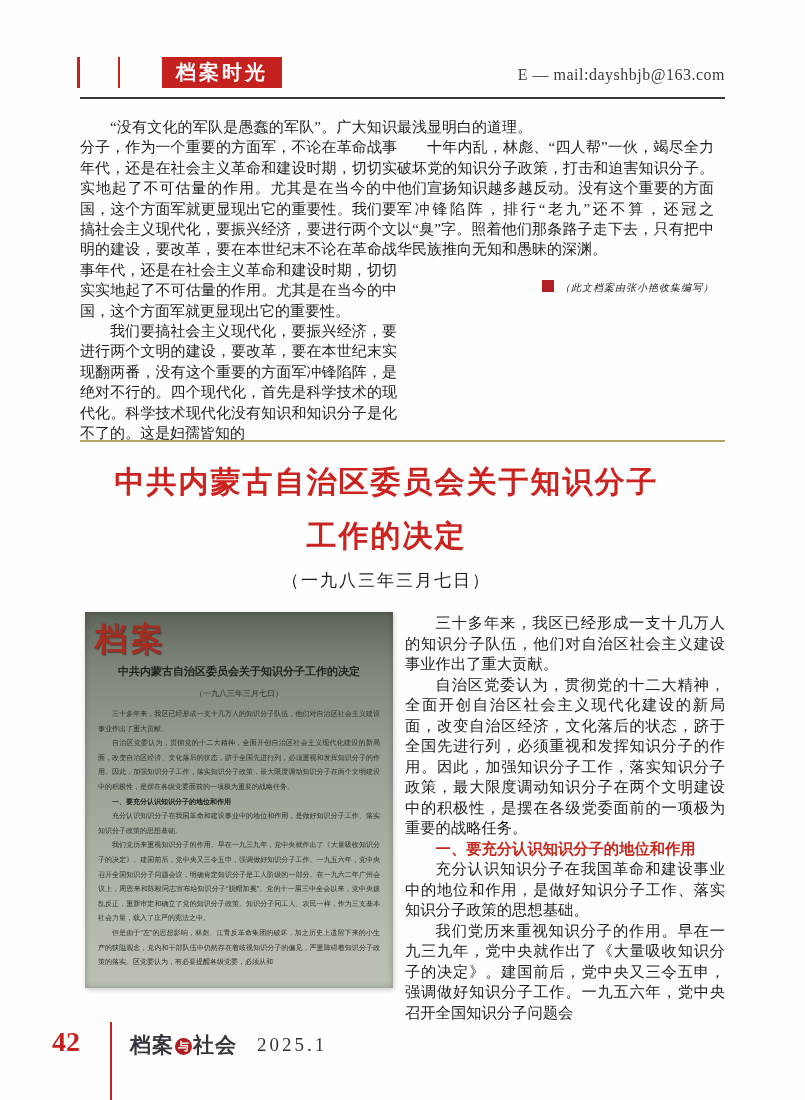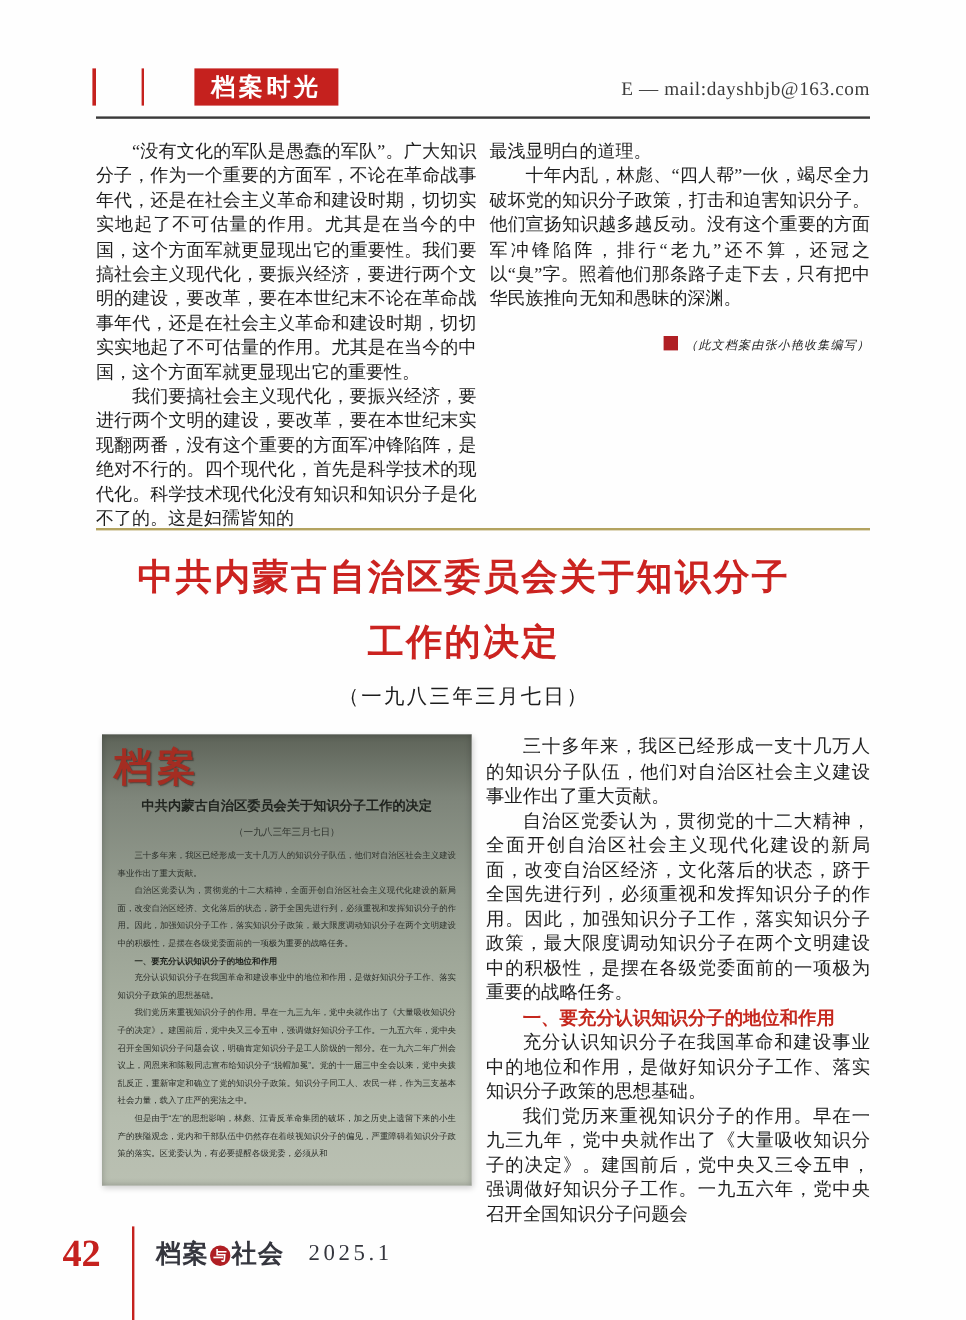--- a/index.html
+++ b/index.html
@@ -19,21 +19,21 @@
     font-weight:bold;font-size:20px;letter-spacing:3px;
     display:flex;align-items:center;padding:0 14px;
   }
   .hdr-email{
     position:absolute;right:80px;top:66px;font-size:16px;color:#3b3b3b;
     font-family:Liberation Serif, serif;letter-spacing:0.5px;
   }
   .hdr-rule{position:absolute;left:80px;top:97px;width:645px;height:2px;background:#3a3a3a;}
 
   
-  .intro{position:absolute;left:80px;top:117px;width:645px;display:flex;gap:11px;}
+  .intro{position:absolute;left:80px;top:117px;width:645px;display:flex;}
   .intro .col{width:317px;}
   .intro p{
     margin:0;font-size:15px;line-height:20.4px;text-align:justify;
     color:#1e1e1e;
   }
   .indent{text-indent:2em;}
   .credit-line{
     margin-top:20px;text-align:right;font-size:10px;color:#222;
     font-style:italic;letter-spacing:1px;
   }
@@ -82,21 +82,21 @@
   .decision p{
     margin:0;font-size:15.3px;line-height:20.5px;text-align:justify;color:#1e1e1e;
   }
   .decision .sec-h{
     font-family:"Liberation Sans","DejaVu Sans",sans-serif;
     font-weight:bold;color:#c5281e;
   }
 
   
   .foot-num{
-    position:absolute;left:52px;top:1026px;font-size:32px;font-weight:bold;color:#c5211e;
+    position:absolute;left:52px;top:1026px;font-size:28px;font-weight:bold;color:#c5211e;
     font-family:"Liberation Serif","DejaVu Serif",serif;
   }
   .foot-line{position:absolute;left:110px;top:1022px;width:2px;height:78px;background:#c5211e;}
   .foot-journal{
     position:absolute;left:130px;top:1031px;display:flex;align-items:center;
     font-family:"Liberation Sans","DejaVu Sans",sans-serif;
   }
   .j-name{font-size:21px;font-weight:bold;color:#35363e;letter-spacing:1px;}
   .j-amp{
     width:17px;height:17px;border-radius:50%;background:#b01f24;color:#fff;

